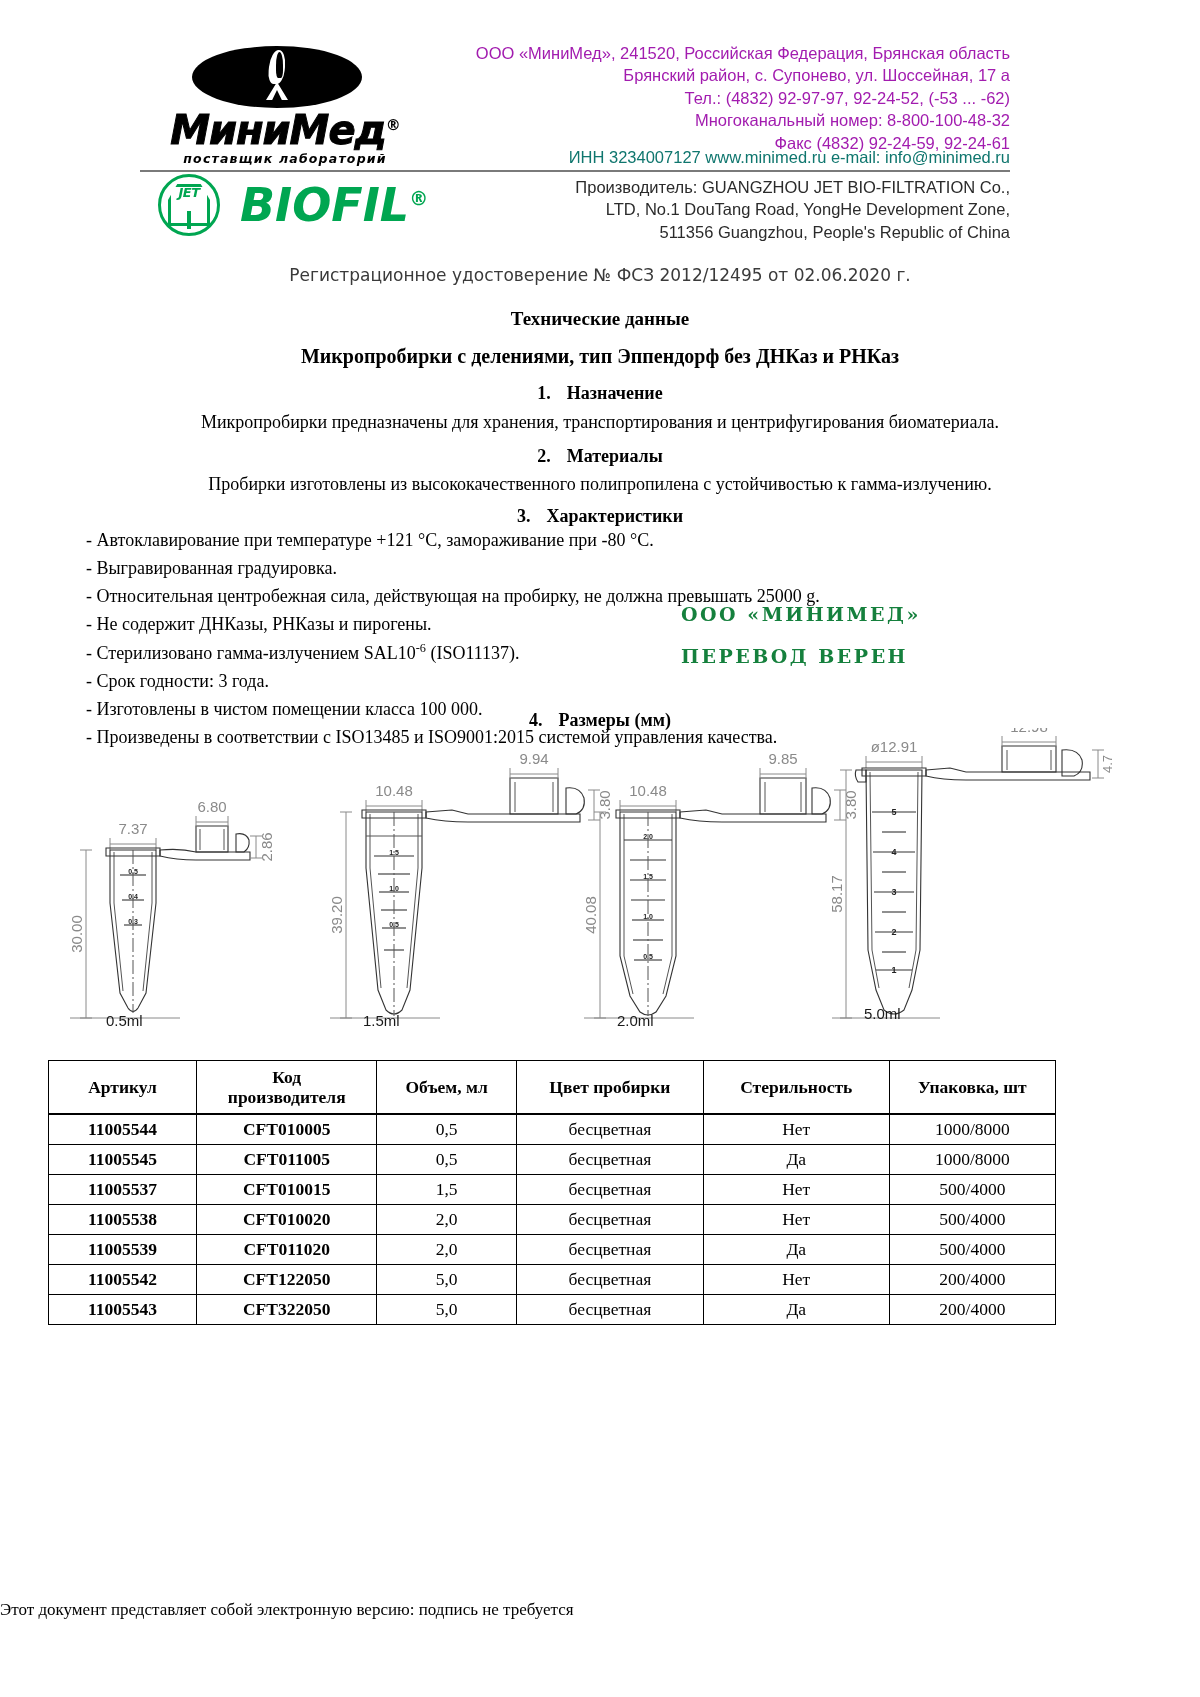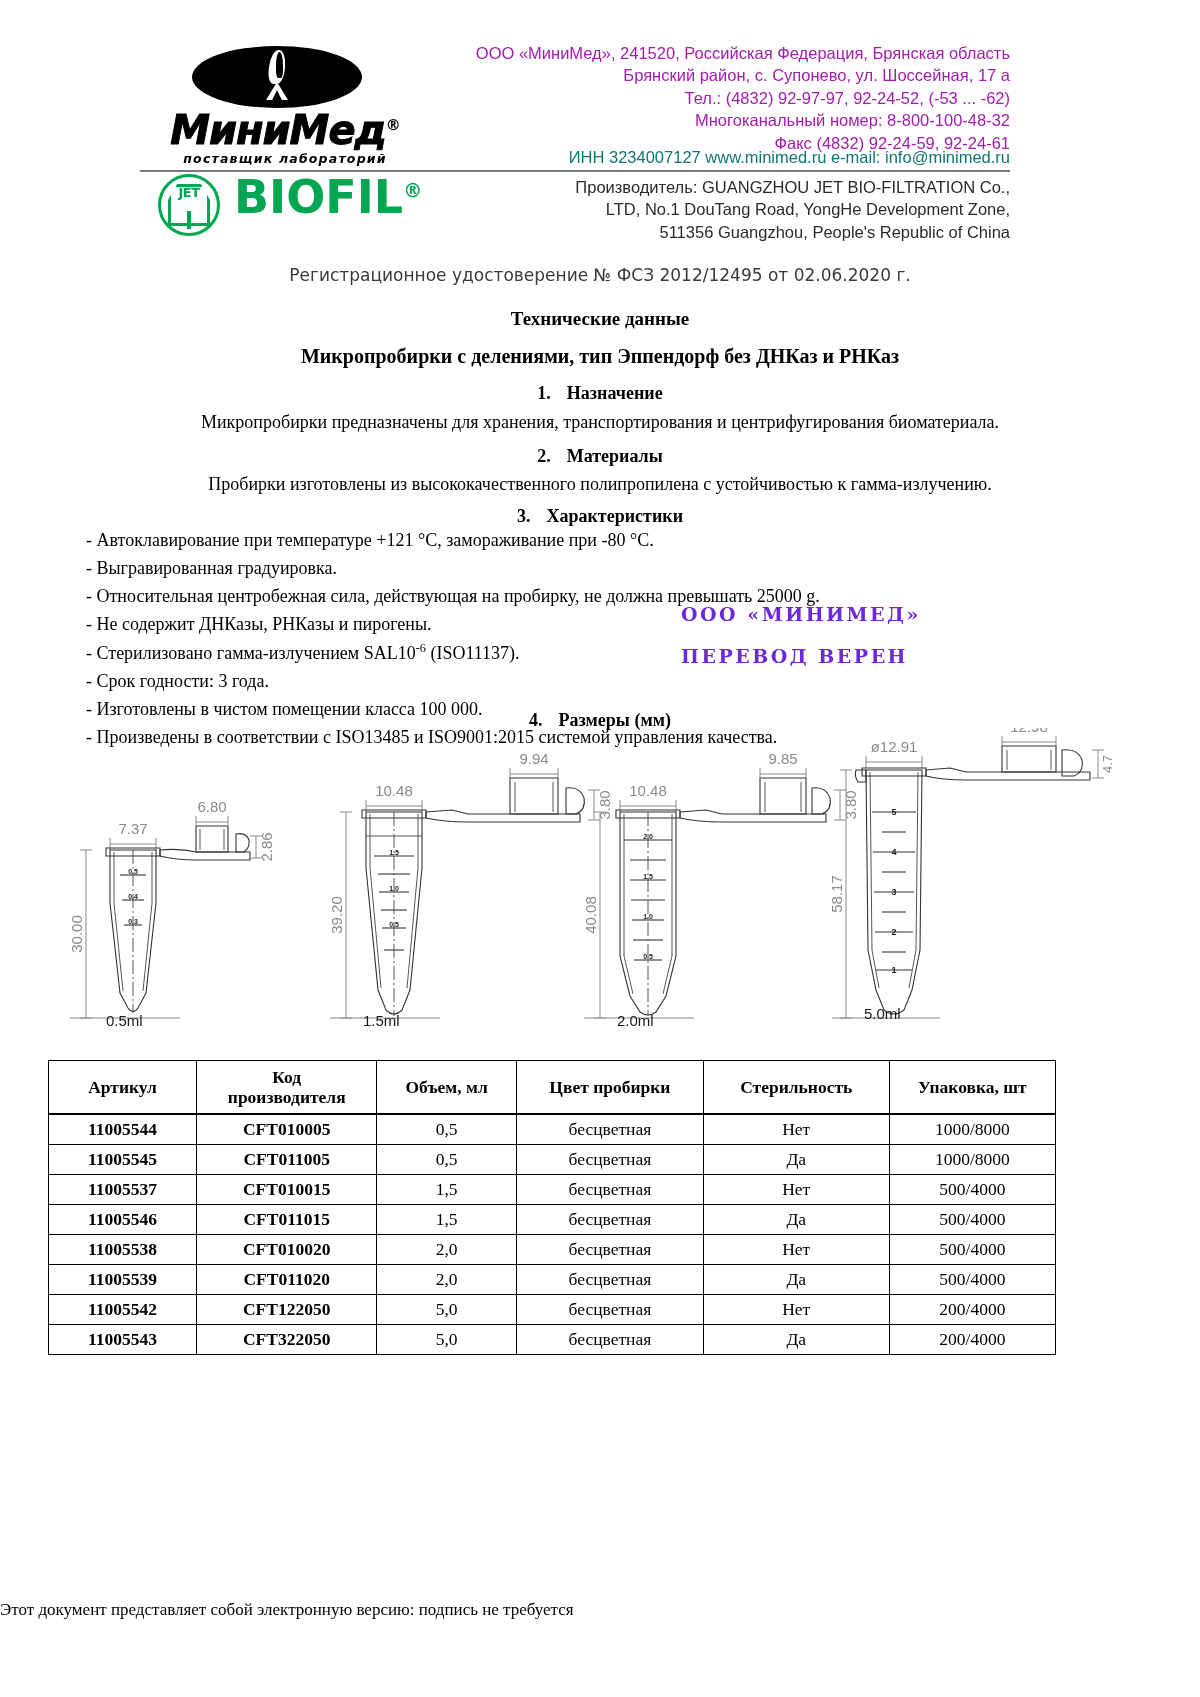--- a/index.html
+++ b/index.html
@@ -131,22 +131,24 @@
     width: 870px;
   }
   .hdr-bottom {
     display: flex;
     align-items: flex-start;
     justify-content: space-between;
     margin-top: 7px;
   }
   .biofil {
     display: flex;
-    gap: 14px;
+    align-items: center;
+    gap: 20px;
     padding-left: 18px;
+    font-style: italic;
   }
   .jet-mark {
     width: 56px;
     height: 56px;
     border: 3px solid #00a651;
     border-radius: 50%;
     position: relative;
   }
   .jet-mark .hex {
     position: absolute;
@@ -247,21 +249,21 @@
     line-height: 1.555;
   }
   .bullets div { white-space: nowrap; }
   .sup { font-size: 0.68em; vertical-align: super; }
 
   
   .stamp {
     position: absolute;
     font-family: "DejaVu Serif", serif;
     font-weight: bold;
-    color: #6d28d9;
+    color: #15803d;
     font-size: 19px;
     letter-spacing: 2.5px;
     white-space: nowrap;
   }
   .stamp-1 { left: 681px; top: 603px; }
   .stamp-2 { left: 681px; top: 645px; text-align: center; }
 
   
   .drawings {
     position: absolute;
@@ -648,28 +650,20 @@
         </tr>
         <tr>
           <td class="b">11005537</td>
           <td class="b">CFT010015</td>
           <td>1,5</td>
           <td>бесцветная</td>
           <td>Нет</td>
           <td>500/4000</td>
         </tr>
         <tr>
-          <td class="b">11005546</td>
-          <td class="b">CFT011015</td>
-          <td>1,5</td>
-          <td>бесцветная</td>
-          <td>Да</td>
-          <td>500/4000</td>
-        </tr>
-        <tr>
           <td class="b">11005538</td>
           <td class="b">CFT010020</td>
           <td>2,0</td>
           <td>бесцветная</td>
           <td>Нет</td>
           <td>500/4000</td>
         </tr>
         <tr>
           <td class="b">11005539</td>
           <td class="b">CFT011020</td>

